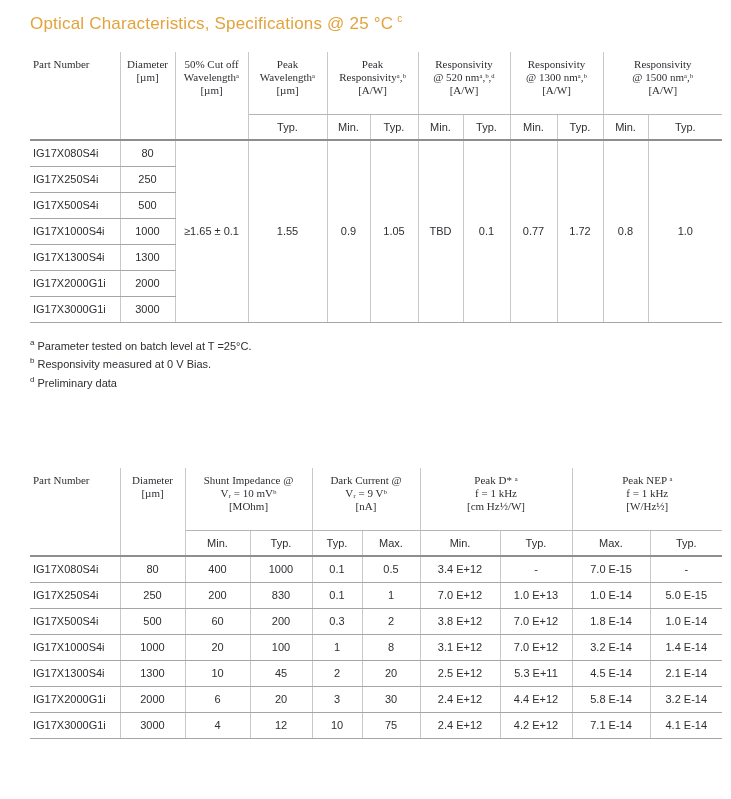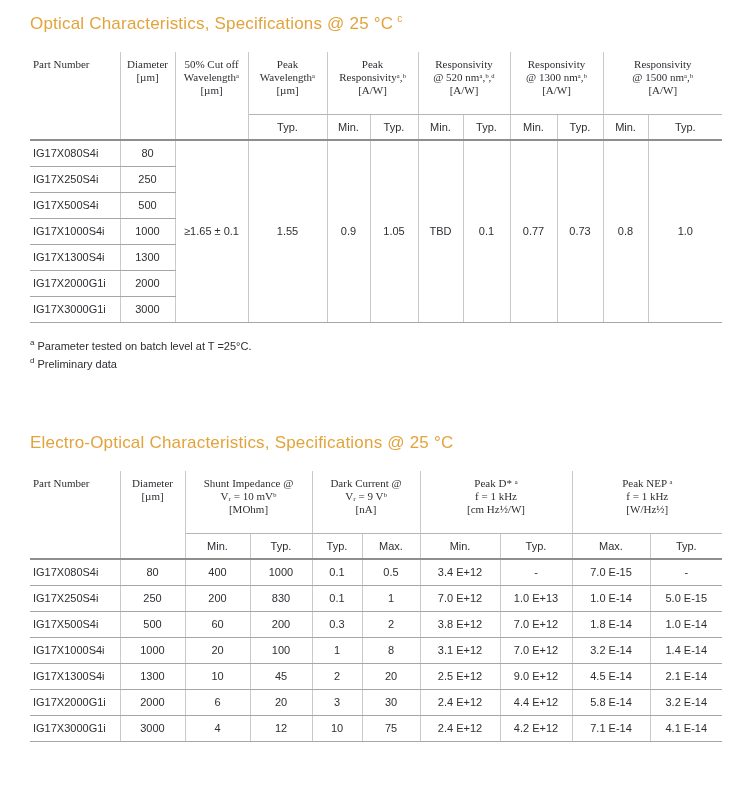--- a/index.html
+++ b/index.html
@@ -130,21 +130,21 @@
       <tr>
         <td class="part">IG17X080S4i</td>
         <td>80</td>
         <td rowspan="7">≥1.65 ± 0.1</td>
         <td rowspan="7">1.55</td>
         <td rowspan="7">0.9</td>
         <td rowspan="7">1.05</td>
         <td rowspan="7">TBD</td>
         <td rowspan="7">0.1</td>
         <td rowspan="7">0.77</td>
-        <td rowspan="7">0.73</td>
+        <td rowspan="7">1.72</td>
         <td rowspan="7">0.8</td>
         <td rowspan="7" class="end">1.0</td>
       </tr>
       <tr>
         <td class="part">IG17X250S4i</td>
         <td>250</td>
       </tr>
       <tr>
         <td class="part">IG17X500S4i</td>
         <td>500</td>
@@ -163,26 +163,26 @@
       </tr>
       <tr>
         <td class="part">IG17X3000G1i</td>
         <td>3000</td>
       </tr>
     </tbody>
   </table>
 
   <div class="footnotes">
     <div class="fn"><sup>a</sup><span>Parameter tested on batch level at T =25°C.</span></div>
+    <div class="fn"><sup>b</sup><span>Responsivity measured at 0 V Bias.</span></div>
     <div class="fn"><sup>d</sup><span>Preliminary data</span></div>
   </div>
 
   <div class="section2-gap"></div>
 
-  <h2 class="section-title"><span>Electro-Optical Characteristics, Specifications @ 25 °C</span></h2>
   <div class="title-gap"></div>
 
   <table class="spec">
     <colgroup>
       <col style="width:90px">
         <col style="width:65px">
         <col style="width:65px">
       <col style="width:62px">
         <col style="width:50px">
         <col style="width:58px">
@@ -270,21 +270,21 @@
         <td class="end">1.4 E-14</td>
       </tr>
       <tr>
         <td class="part">IG17X1300S4i</td>
         <td>1300</td>
         <td>10</td>
         <td>45</td>
         <td>2</td>
         <td>20</td>
         <td>2.5 E+12</td>
-        <td>9.0 E+12</td>
+        <td>5.3 E+11</td>
         <td>4.5 E-14</td>
         <td class="end">2.1 E-14</td>
       </tr>
       <tr>
         <td class="part">IG17X2000G1i</td>
         <td>2000</td>
         <td>6</td>
         <td>20</td>
         <td>3</td>
         <td>30</td>

